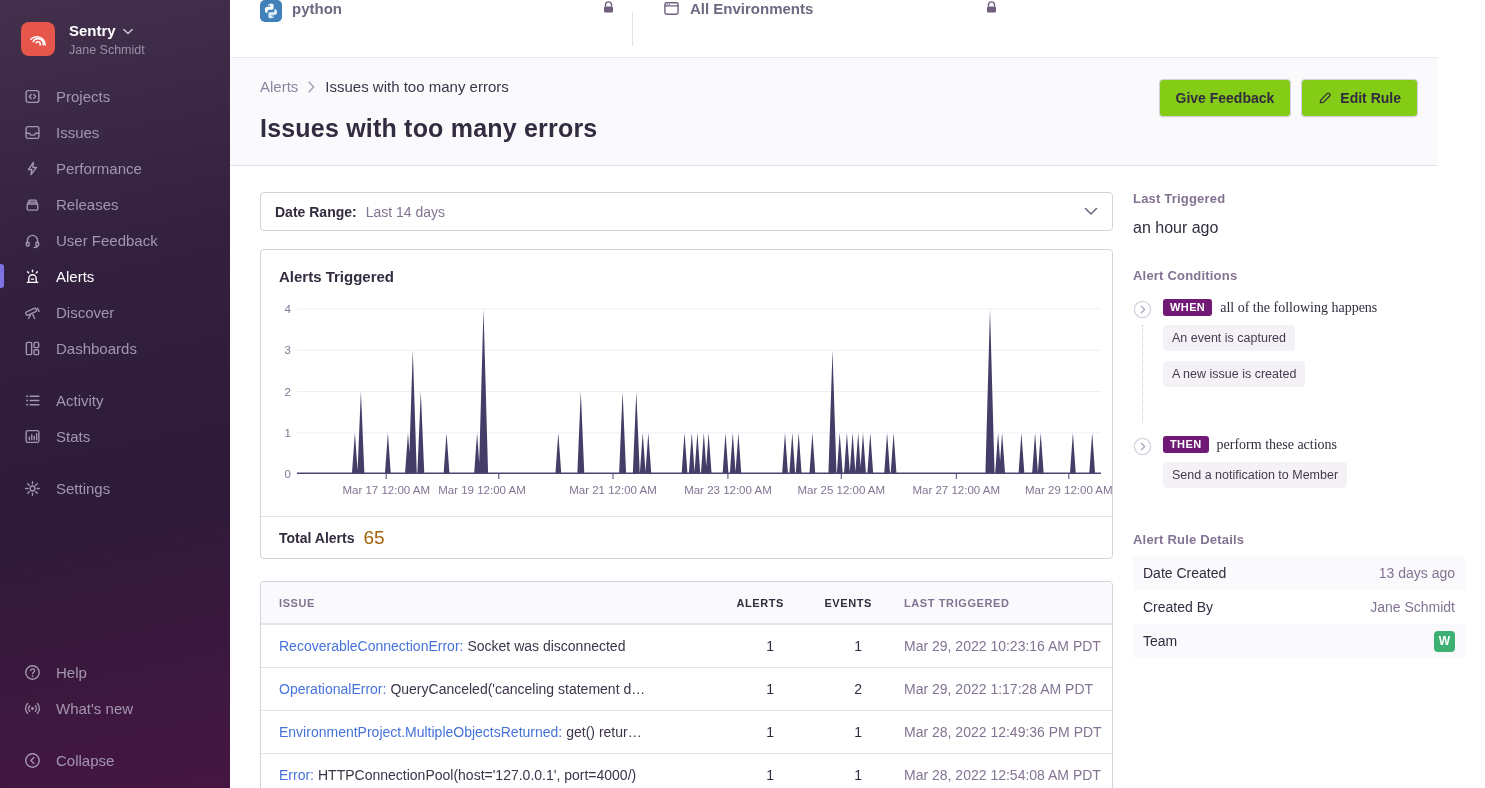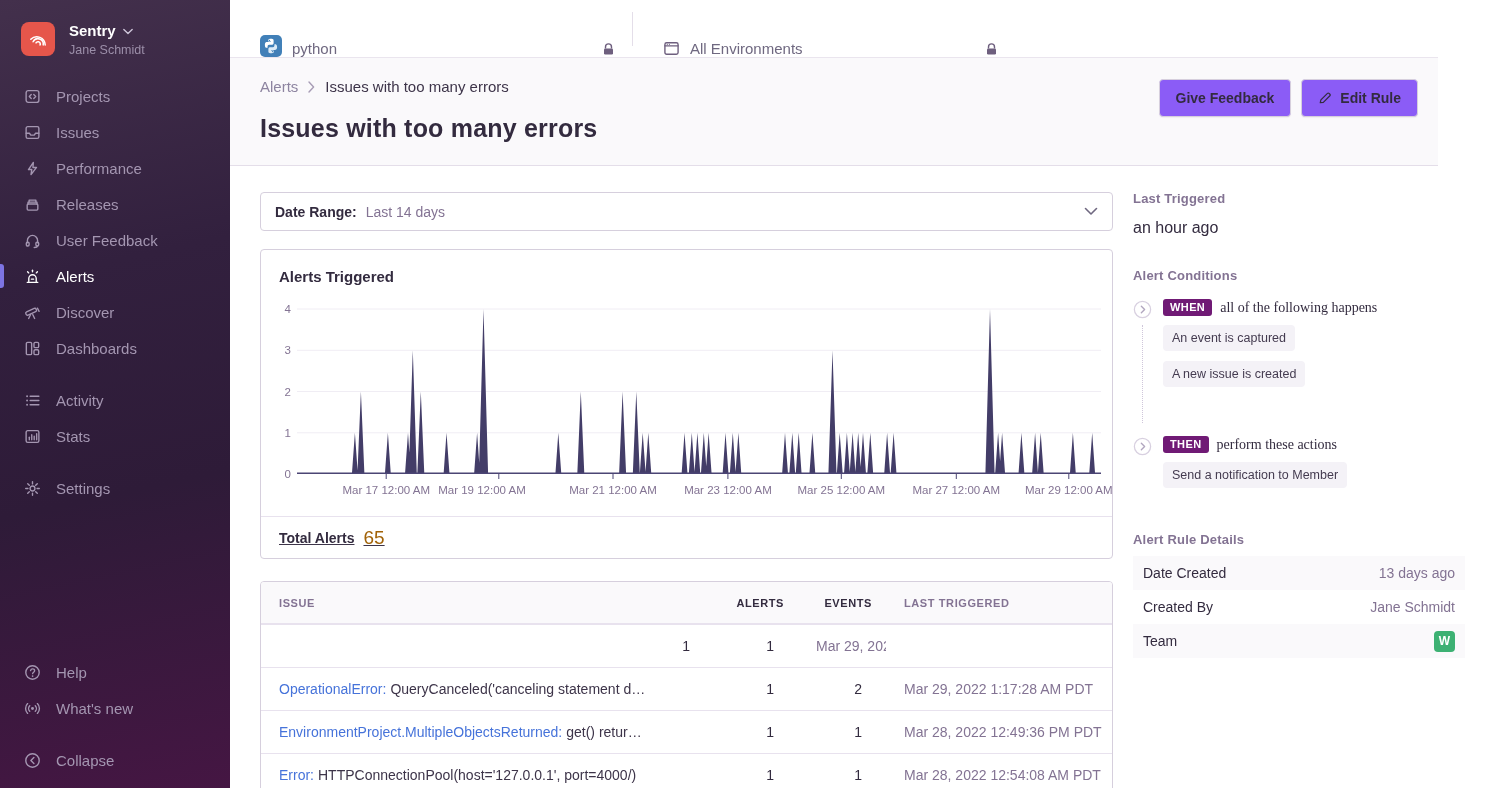--- a/index.html
+++ b/index.html
@@ -22,36 +22,36 @@
   .nav-item.active { color:#fff; }
   .nav-item.active::before { content:''; position:absolute; left:0; top:6px; bottom:6px; width:4px;
     background:#7d74e2; border-radius:0 3px 3px 0; }
   .nav-gap { height:16px; }
   .sidebar-footer { position:absolute; left:0; right:0; bottom:10px; }
 
   
   .main { flex:1; display:flex; flex-direction:column; min-width:0; }
   .topbar { height:58px; flex:0 0 58px; display:flex; align-items:center; background:#fff;
     border-bottom:1px solid #eae5ee; padding-left:30px; }
-  .tb-group { display:flex; align-items:flex-end; height:100%; }
+  .tb-group { display:flex; align-items:flex-start; height:100%;font-weight:bold; }
   .tb-group.project { width:372px; }
   .tb-group.env { width:382px; padding-left:30px; }
   .tb-label { font-size:15px; color:#6f6880; margin-left:10px; cursor:pointer; }
   .tb-lock { margin-left:auto; margin-right:16px; color:#6e5f7e; cursor:pointer; display:flex; }
   .tb-divider { width:1px; height:34px; background:#e4dee9; }
   .tb-icon { color:#6e5f7e; display:flex; }
 
   .page-header { background:#faf9fb; border-bottom:1px solid #e4dee9; padding:20px 20px 22px 30px; position:relative; }
   .breadcrumb { display:flex; align-items:center; gap:10px; font-size:15px; }
   .crumb-link { color:#8d84a0; cursor:pointer; }
   .crumb-sep { color:#a79cb5; display:flex; margin-top:1px; }
   .crumb-current { color:#3d3449; }
   .page-title { font-size:25px; font-weight:700; color:#332b3f; margin-top:19px; letter-spacing:.2px; }
   .header-actions { position:absolute; right:20px; top:21px; display:flex; gap:10px; }
-  .btn { height:38px; background:#8b5cf6; border:1px solid #d6cfdd; border-radius:4px; padding:0 16px;
+  .btn { height:38px; background:#84cc16; border:1px solid #d6cfdd; border-radius:4px; padding:0 16px;
     font-size:14px; font-weight:700; color:#332b3f; display:flex; align-items:center; gap:8px; cursor:pointer;
     box-shadow:0 1px 1px rgba(60,45,80,0.05); font-family:inherit; }
 
   .content { flex:1; display:flex; padding:0 20px 0 30px; min-height:0; }
   .col-left { width:853px; flex:0 0 853px; }
   .col-right { width:332px; flex:0 0 332px; margin-left:20px; }
 
   
   .date-range { margin-top:26px; height:39px; border:1px solid #d6cfdd; border-radius:4px;
     display:flex; align-items:center; padding:0 14px; cursor:pointer; background:#fff; }
@@ -63,21 +63,21 @@
   .card { border:1px solid #d6cfdd; border-radius:4px; background:#fff; }
   .chart-card { margin-top:18px; overflow:hidden; }
   .chart-title { font-size:15px; font-weight:700; color:#332b3f; padding:16px 18px 0 18px; line-height:22px; }
   .chart-plot { position:relative; margin:21px 13px 0 36px; height:165px; }
   .chart-plot svg { position:absolute; left:0; top:0; width:804px; height:171px; overflow:visible; }
   .y-axis { position:absolute; left:-30px; top:0; width:24px; height:165px; }
   .ytick { position:absolute; right:0; font-size:11.5px; color:#837393; line-height:14px; }
   .x-axis { position:relative; top:165px; height:26px; }
   .xtick { position:absolute; top:10px; transform:translateX(-50%); font-size:11.5px; color:#837393; white-space:nowrap; }
   .chart-bottom-pad { height:42px; }
-  .chart-footer { border-top:1px solid #e8e2ee; height:42px; display:flex; align-items:center; padding:0 18px; gap:9px;text-decoration:underline; }
+  .chart-footer { border-top:1px solid #e8e2ee; height:42px; display:flex; align-items:center; padding:0 18px; gap:9px; }
   .cf-label { font-size:14px; font-weight:700; color:#332b3f; }
   .cf-value { font-size:19px; color:#a16207; }
 
   
   .table-card { margin-top:22px; overflow:hidden; }
   .t-row { display:grid; grid-template-columns:1fr 84px 88px 226px; align-items:center; height:43px; }
   .t-head { height:42px; background:#faf9fb; border-bottom:1px solid #e8e2ee; }
   .t-head .t-cell { font-size:11px; font-weight:700; letter-spacing:.6px; color:#837393; }
   .t-cell { padding:0 18px; font-size:14px; white-space:nowrap; overflow:hidden; }
   .t-cell.num { text-align:right; padding-right:24px; color:#332b3f; }
@@ -422,20 +422,21 @@
 
         <div class="card table-card">
           <div class="t-row t-head">
             <div class="t-cell">ISSUE</div>
             <div class="t-cell num">ALERTS</div>
             <div class="t-cell num">EVENTS</div>
             <div class="t-cell">LAST TRIGGERED</div>
           </div>
 
           <div class="t-row">
+            <div class="t-cell"><span class="issue-link">RecoverableConnectionError:</span><span class="issue-desc">Socket was disconnected</span></div>
             <div class="t-cell num">1</div>
             <div class="t-cell num">1</div>
             <div class="t-cell t-date">Mar 29, 2022 10:23:16 AM PDT</div>
           </div>
           <div class="t-row">
             <div class="t-cell"><span class="issue-link">OperationalError:</span><span class="issue-desc">QueryCanceled('canceling statement d…</span></div>
             <div class="t-cell num">1</div>
             <div class="t-cell num">2</div>
             <div class="t-cell t-date">Mar 29, 2022 1:17:28 AM PDT</div>
           </div>

